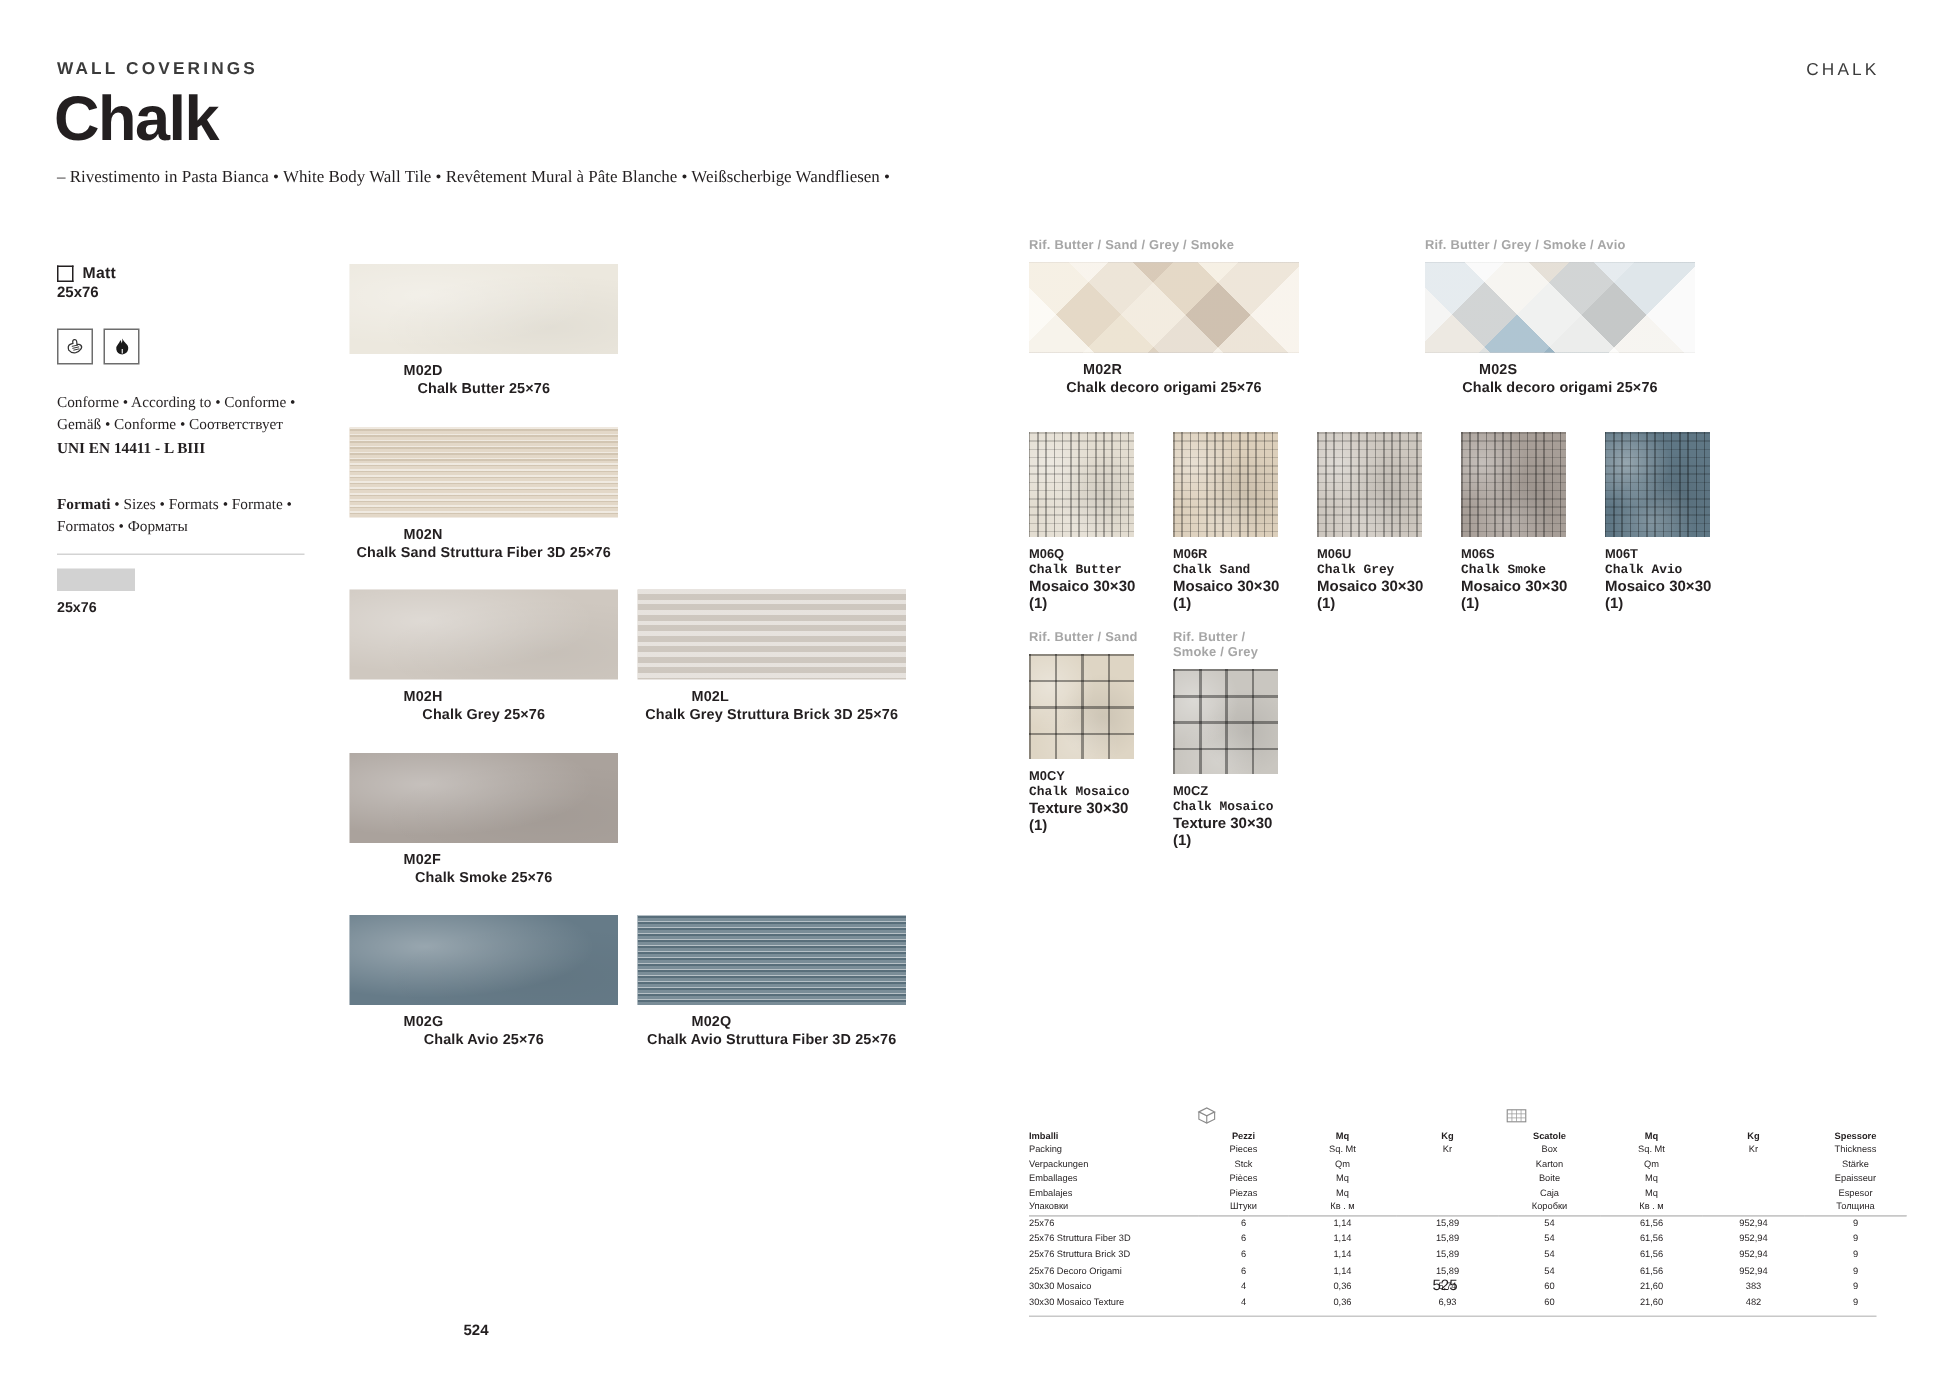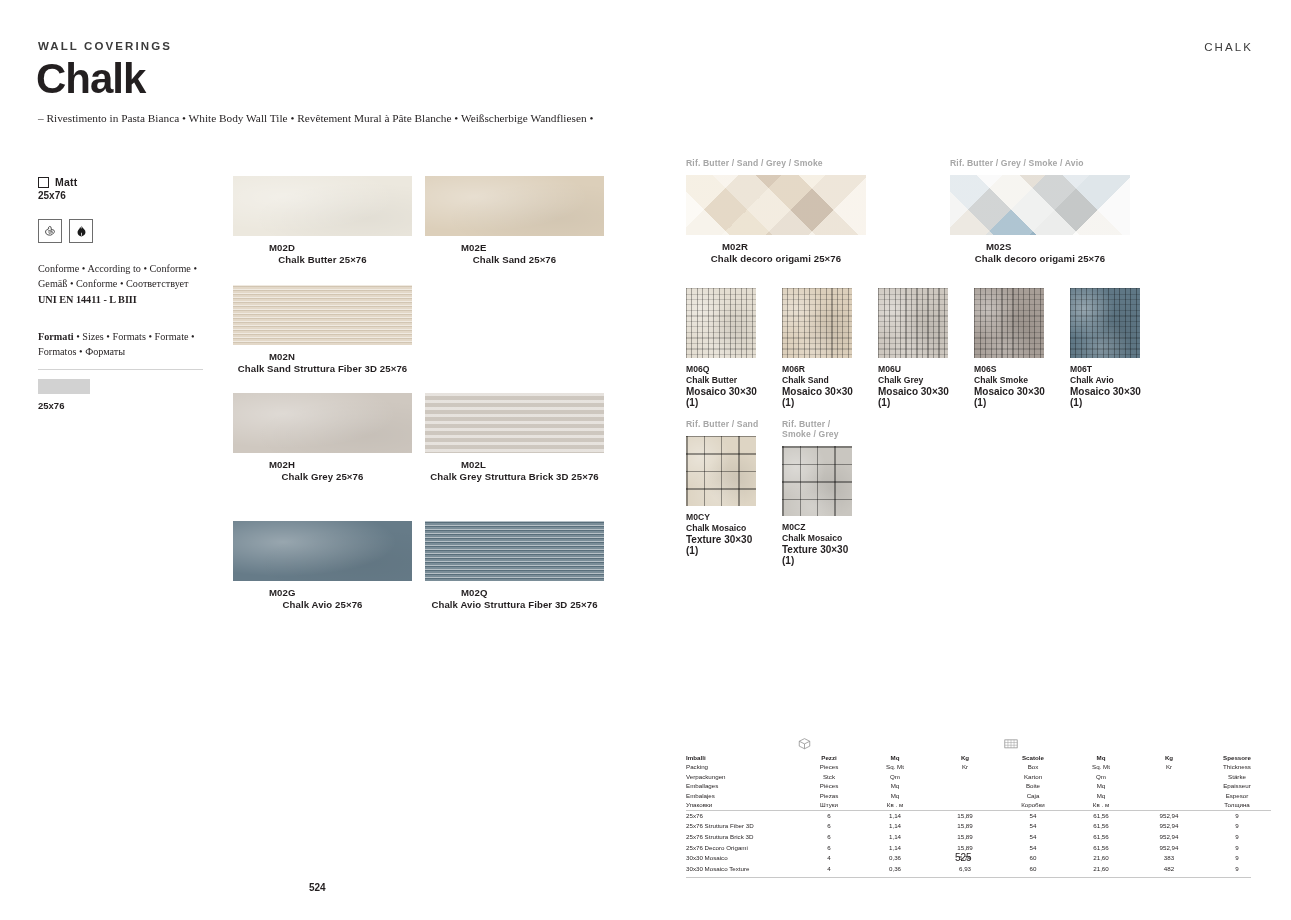--- a/index.html
+++ b/index.html
@@ -64,21 +64,21 @@
   .right{position:absolute;left:686px;top:0;width:570px;}
   .rif{font-size:8.6px;color:#a6a6a6;font-weight:600;letter-spacing:.15px;}
   .deco-wrap{position:absolute;top:158px;display:flex;gap:84px;}
   .deco-col{width:180px;}
   .deco-sw{width:180px;height:60px;margin-top:7px;overflow:hidden;position:relative;}
 
   .mos-wrap{position:absolute;top:288px;display:flex;gap:22px;}
   .mos-col{width:74px;}
   .mos-sw{width:70px;height:70px;position:relative;overflow:hidden;}
   .mos-code{font-size:8.6px;font-weight:700;margin-top:6px;}
-  .mos-l1{font-size:8.6px;font-weight:700;margin-top:1px;}
+  .mos-l1{font-size:8.6px;font-weight:700;margin-top:1px;font-family:Liberation Mono, monospace;}
   .mos-l2{font-size:10px;font-weight:700;margin-top:1px;}
 
   .tex-wrap{position:absolute;top:419px;display:flex;gap:22px;}
   .tex-col{width:74px;}
   .tex-sw{width:70px;height:70px;margin-top:7px;position:relative;overflow:hidden;}
 
   
   .m-fine:after{content:"";position:absolute;inset:0;
     background:
       repeating-linear-gradient(to right, rgba(0,0,0,.30) 0 1px, transparent 1px 5.5px),
@@ -170,25 +170,20 @@
     <div class="fmt-cap">25x76</div>
   </div>
 
   <div class="grid-left">
       <div class="row">
         <div class="cell">
           <div class="swatch tx-plain" style="background:#ece8de"></div>
           <div class="code">M02D</div>
           <div class="desc">Chalk Butter 25×76</div>
         </div>
-        <div class="cell">
-          <div class="swatch tx-plain" style="background:#dccfba"></div>
-          <div class="code">M02E</div>
-          <div class="desc">Chalk Sand 25×76</div>
-        </div>
       </div>
       <div class="row">
         <div class="cell">
           <div class="swatch tx-fiber" style="background:#ddd0bc"></div>
           <div class="code">M02N</div>
           <div class="desc">Chalk Sand Struttura Fiber 3D 25×76</div>
         </div>
       </div>
       <div class="row">
         <div class="cell">
@@ -196,20 +191,25 @@
           <div class="code">M02H</div>
           <div class="desc">Chalk Grey 25×76</div>
         </div>
         <div class="cell">
           <div class="swatch tx-brick" style="background:#d5cec6"></div>
           <div class="code">M02L</div>
           <div class="desc">Chalk Grey Struttura Brick 3D 25×76</div>
         </div>
       </div>
       <div class="row">
+        <div class="cell">
+          <div class="swatch tx-plain" style="background:#aaa29c"></div>
+          <div class="code">M02F</div>
+          <div class="desc">Chalk Smoke 25×76</div>
+        </div>
       </div>
       <div class="row">
         <div class="cell">
           <div class="swatch tx-plain" style="background:#667b88"></div>
           <div class="code">M02G</div>
           <div class="desc">Chalk Avio 25×76</div>
         </div>
         <div class="cell">
           <div class="swatch tx-fiber" style="background:#5d7481"></div>
           <div class="code">M02Q</div>

